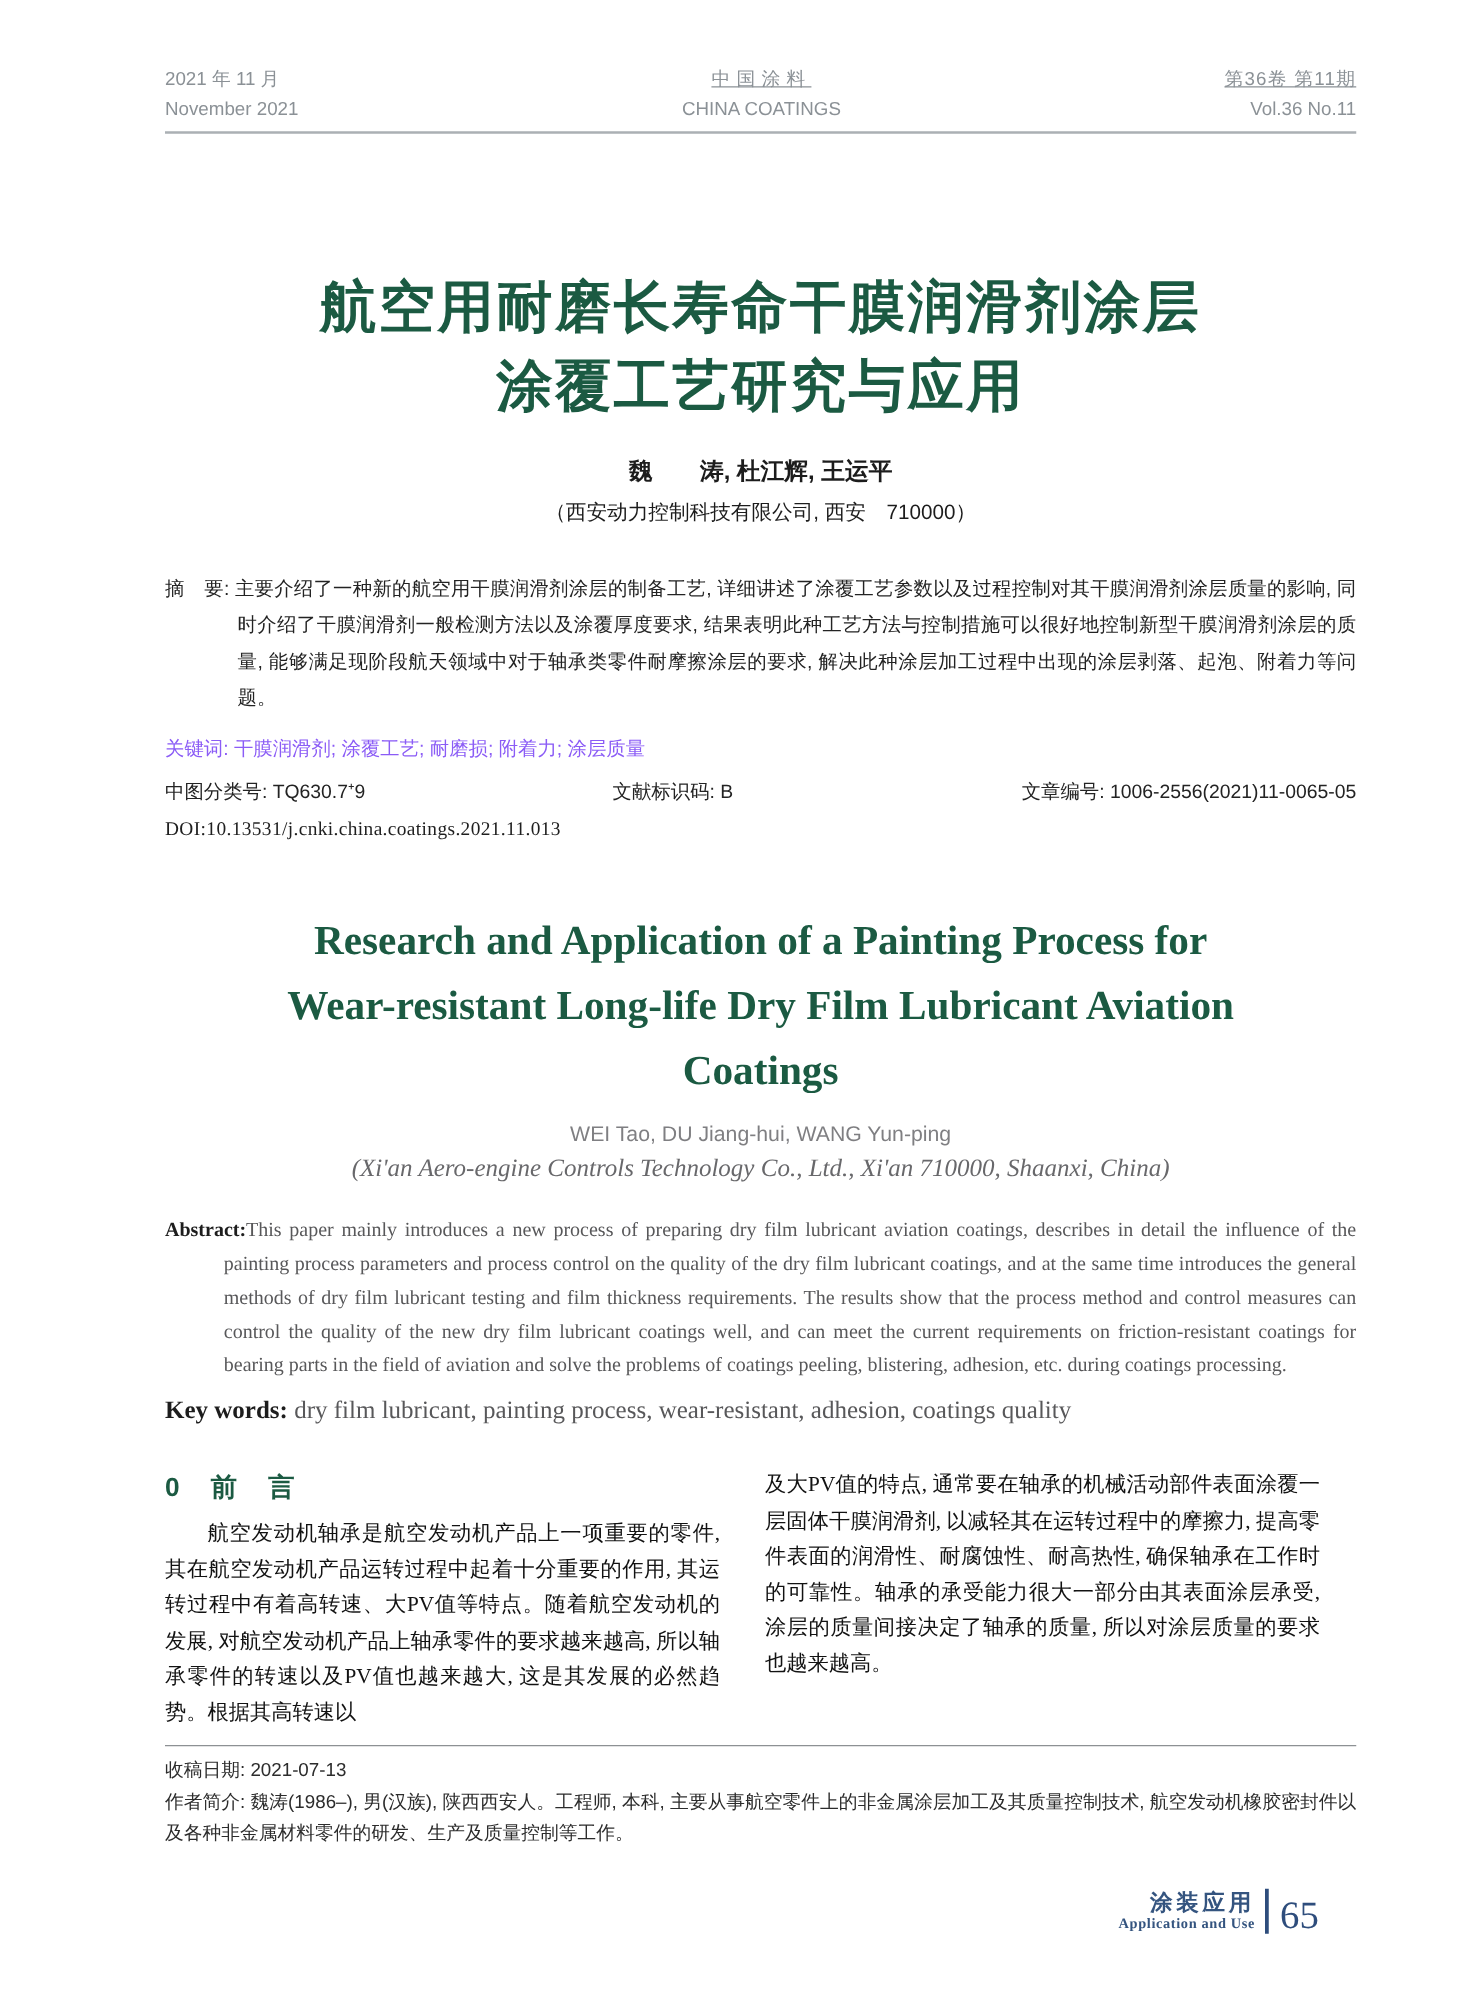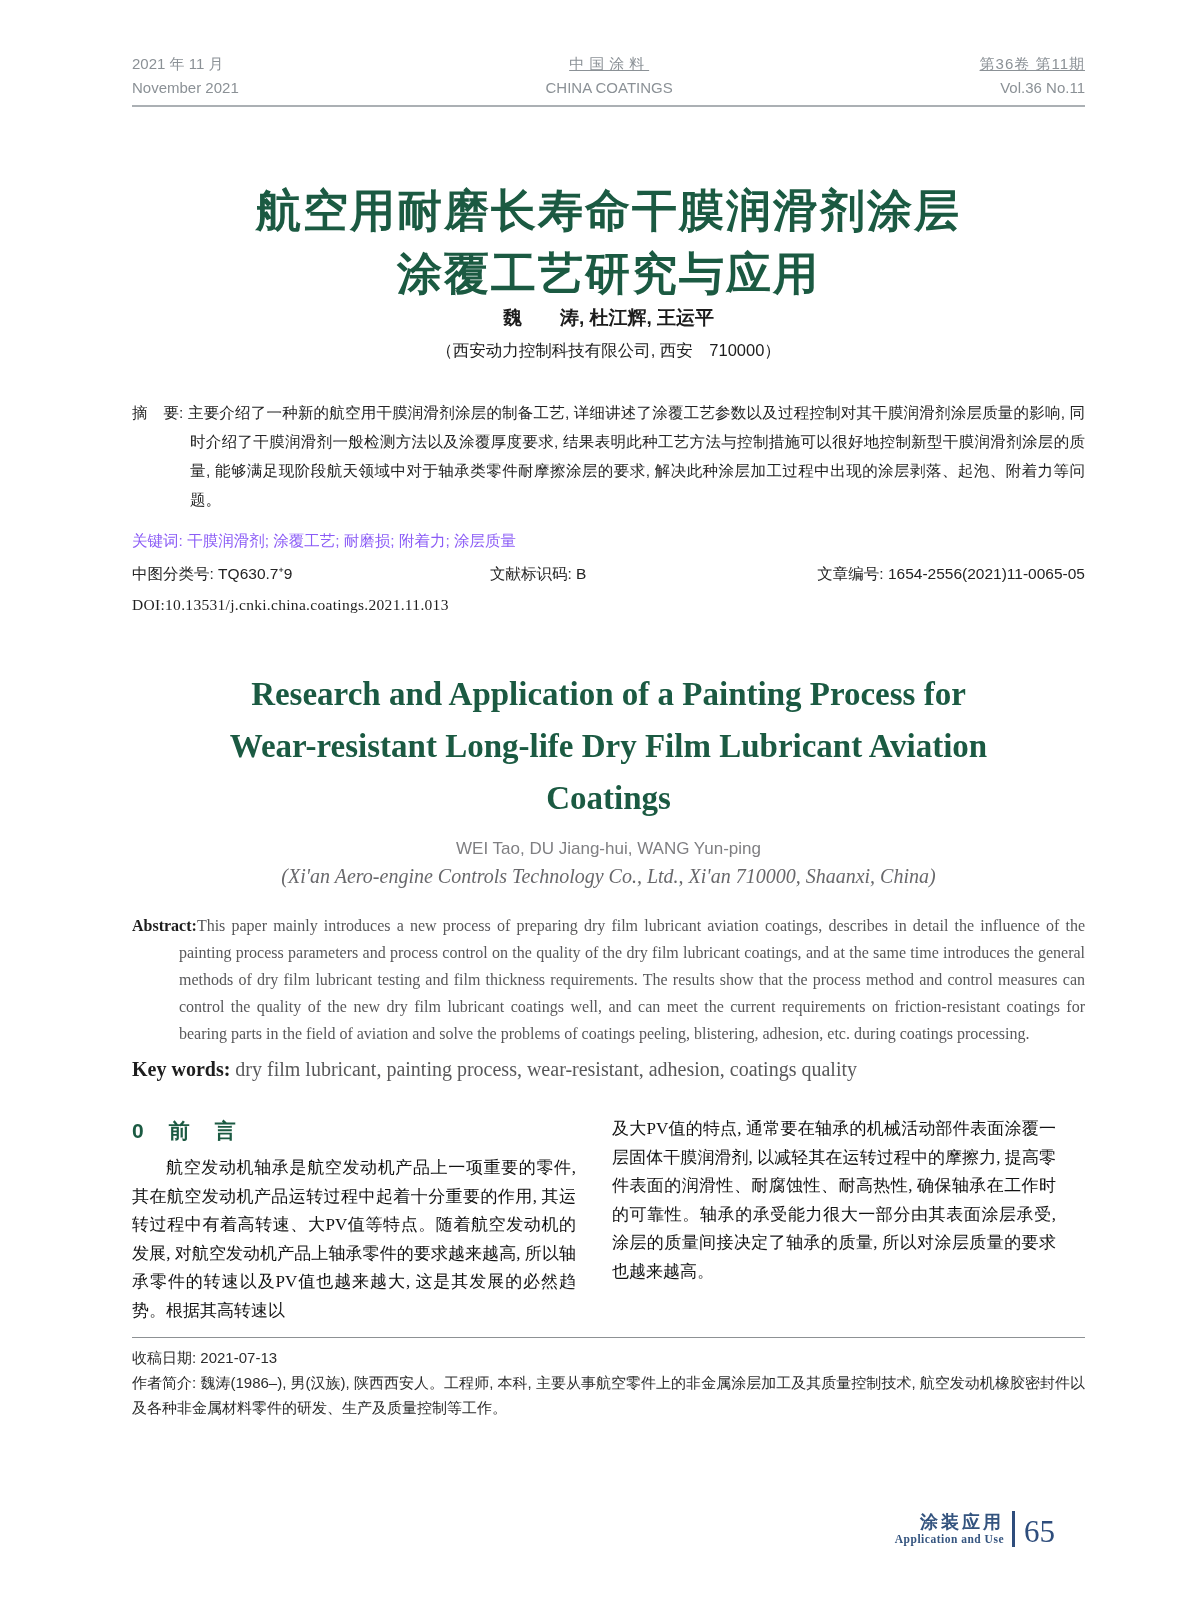--- a/index.html
+++ b/index.html
@@ -24,30 +24,30 @@
     border-bottom: 2px solid #abb0b4;
   }
   .jh-left  { text-align: left;  }
   .jh-center{ text-align: center; }
   .jh-right { text-align: right; }
   .jh-cn { letter-spacing: 5px; text-decoration: underline; }
   .jh-right .jh-cn { letter-spacing: 1px; }
 
   
   .title-cn {
-    margin-top: 72px;
+    margin-top: 107px;
     text-align: center;
     color: #1b5a42;
     font-weight: bold;
     font-size: 45px;
     line-height: 63px;
     letter-spacing: 2px;
   }
   .authors-cn {
-    text-align: center;
+    margin-top: 24px; text-align: center;
     font-size: 19px; font-weight: bold; color: #1c1c1c;
   }
   .affiliation-cn {
     margin-top: 9px; text-align: center;
     font-size: 16.5px; color: #1c1c1c;
   }
 
   
   .abstract-cn {
     margin-top: 36px;
@@ -180,21 +180,21 @@
   <div class="authors-cn">魏　　涛, 杜江辉, 王运平</div>
   <div class="affiliation-cn">（西安动力控制科技有限公司, 西安　710000）</div>
 
   <p class="abstract-cn"><span class="hang-label">摘　要: </span><span>主要介绍了一种新的航空用干膜润滑剂涂层的制备工艺, 详细讲述了涂覆工艺参数以及过程控制对其干膜润滑剂涂层质量的影响, 同时介绍了干膜润滑剂一般检测方法以及涂覆厚度要求, 结果表明此种工艺方法与控制措施可以很好地控制新型干膜润滑剂涂层的质量, 能够满足现阶段航天领域中对于轴承类零件耐摩擦涂层的要求, 解决此种涂层加工过程中出现的涂层剥落、起泡、附着力等问题。</span></p>
 
   <p class="keywords-cn"><span class="hang-label">关键词: </span><span>干膜润滑剂; 涂覆工艺; 耐磨损; 附着力; 涂层质量</span></p>
 
   <div class="meta-row">
     <span class="meta-clc">中图分类号: TQ630.7⁺9</span>
     <span class="meta-doc">文献标识码: B</span>
-    <span class="meta-aid">文章编号: 1654-2556(2021)11-0065-05</span>
+    <span class="meta-aid">文章编号: 1006-2556(2021)11-0065-05</span>
   </div>
   <div class="doi-line">DOI:10.13531/j.cnki.china.coatings.2021.11.013</div>
 
   <h2 class="title-en">
     <div>Research and Application of a Painting Process for</div>
     <div>Wear-resistant Long-life Dry Film Lubricant Aviation</div>
     <div>Coatings</div>
   </h2>
 
   <div class="authors-en">WEI Tao, DU Jiang-hui, WANG Yun-ping</div>

